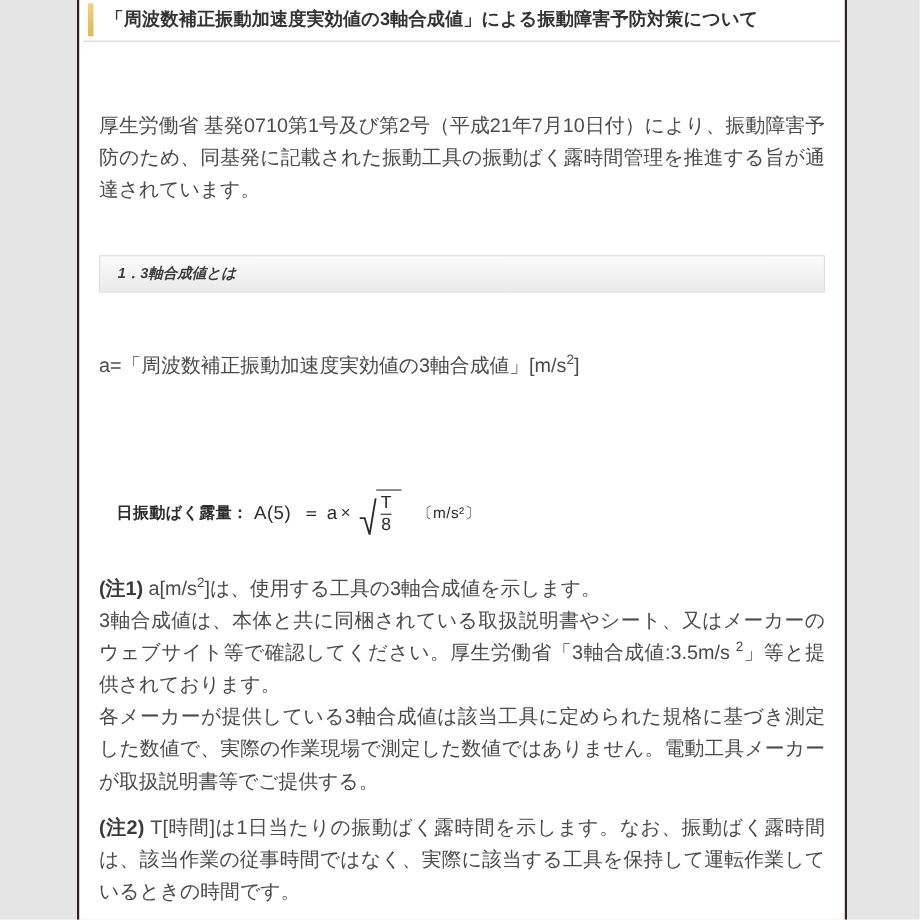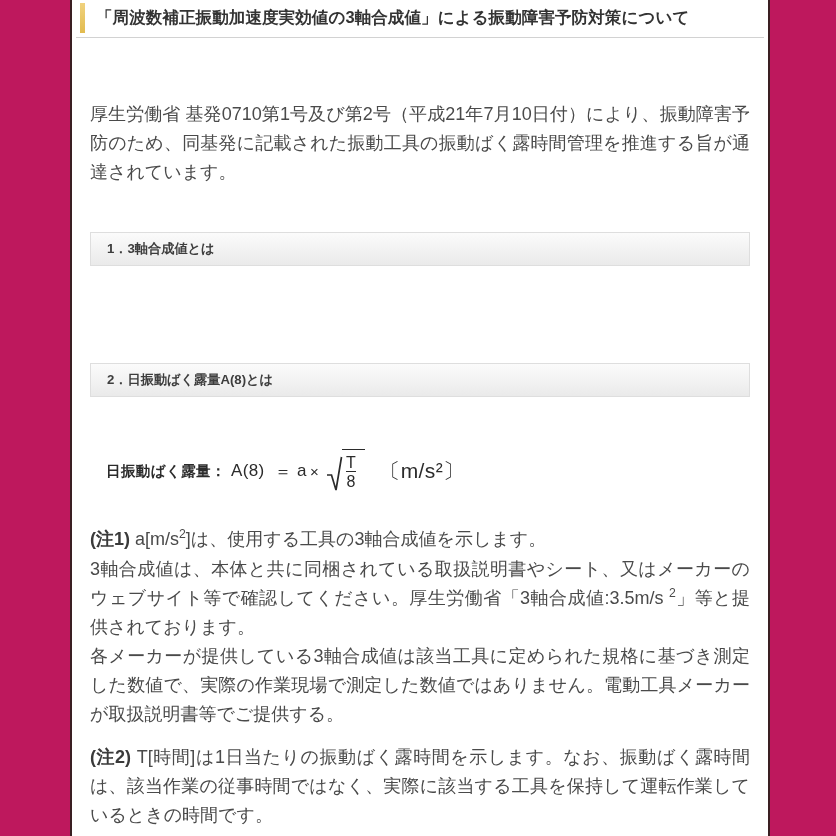--- a/index.html
+++ b/index.html
@@ -12,21 +12,21 @@
     height: 836px;
     font-family: "Liberation Sans", "DejaVu Sans", sans-serif;
     color: #3a3a3a;
     overflow: hidden;
   }
 
   .page {
     position: relative;
     width: 836px;
     height: 836px;
-    background: #be185d;
+    background: #e5e5e5;
   }
 
   
   .content-frame {
     position: absolute;
     left: 70px;
     top: 0;
     width: 700px;
     height: 836px;
     border-left: 2px solid #3a1f22;
@@ -83,20 +83,21 @@
     margin: 0;
     padding: 7px 0 7px 16px;
     font-size: 13.2px;
     font-weight: bold;
     color: #3d3d3d;
     border: 1px solid #dedede;
     border-radius: 0;
     background: #f2f2f2;
     background: linear-gradient(180deg, #fbfbfb 0%, #f3f3f3 48%, #eaeaea 100%);
     box-sizing: border-box;
+    font-style: italic;
   }
 
   .spacer-lg  { height: 45px; }
   .spacer-md  { height: 32px; }
   .spacer-sm  { height: 20px; }
   .spacer-xs  { height: 13px; }
 
   sup { font-size: 0.68em; vertical-align: super; line-height: 0; }
 
   
@@ -109,21 +110,21 @@
     letter-spacing: 0.4px;
   }
   .formula .f-label {
     font-size: 14.5px;
     font-weight: 600;
     margin-right: 3px;
   }
   .formula .f-a8 { margin: 0 6px 0 2px; }
   .formula .f-eq { margin: 0 5px 0 4px; }
   .formula .f-times { margin: 0 6px 0 3px; font-size: 15px; }
-  .formula .f-unit { margin-left: 14px; font-size: 21px; }
+  .formula .f-unit { margin-left: 14px; font-size: 14px; }
 
   .sqrt {
     display: inline-flex;
     align-items: stretch;
     height: 44px;
     margin-left: 1px;
   }
   .sqrt .radical { display: block; }
   .sqrt .radicand {
     display: flex;
@@ -164,33 +165,35 @@
 
       <div class="spacer-lg"></div>
 
       <h2 class="sec-head">1．3軸合成値とは</h2>
 
       <div class="spacer-md"></div>
 
 
       <div class="spacer-sm"></div>
 
+      <p class="para">
+        <span>a=「周波数補正振動加速度実効値の3軸合成値」[m/s</span><sup>2</sup><span>]</span>
+      </p>
 
       <div class="spacer-lg"></div>
 
-      <h2 class="sec-head">2．日振動ばく露量A(8)とは</h2>
 
       <div class="spacer-md"></div>
 
 
       <div class="spacer-sm"></div>
 
       <div class="formula">
         <span class="f-label">日振動ばく露量：</span>
-        <span class="f-a8">A(8)</span>
+        <span class="f-a8">A(5)</span>
         <span class="f-eq">＝</span>
         <span>a</span>
         <span class="f-times">×</span>
         <span class="sqrt">
           <svg class="radical" width="17" height="44" viewBox="0 0 17 44">
             <path d="M1 26 L5.5 26 L10 41 L15.5 8" fill="none" stroke="#2b2b2b" stroke-width="1.7" stroke-linejoin="miter" stroke-linecap="butt"></path>
           </svg>
           <span class="radicand">
             <span class="num">T</span>
             <span class="den">8</span>

